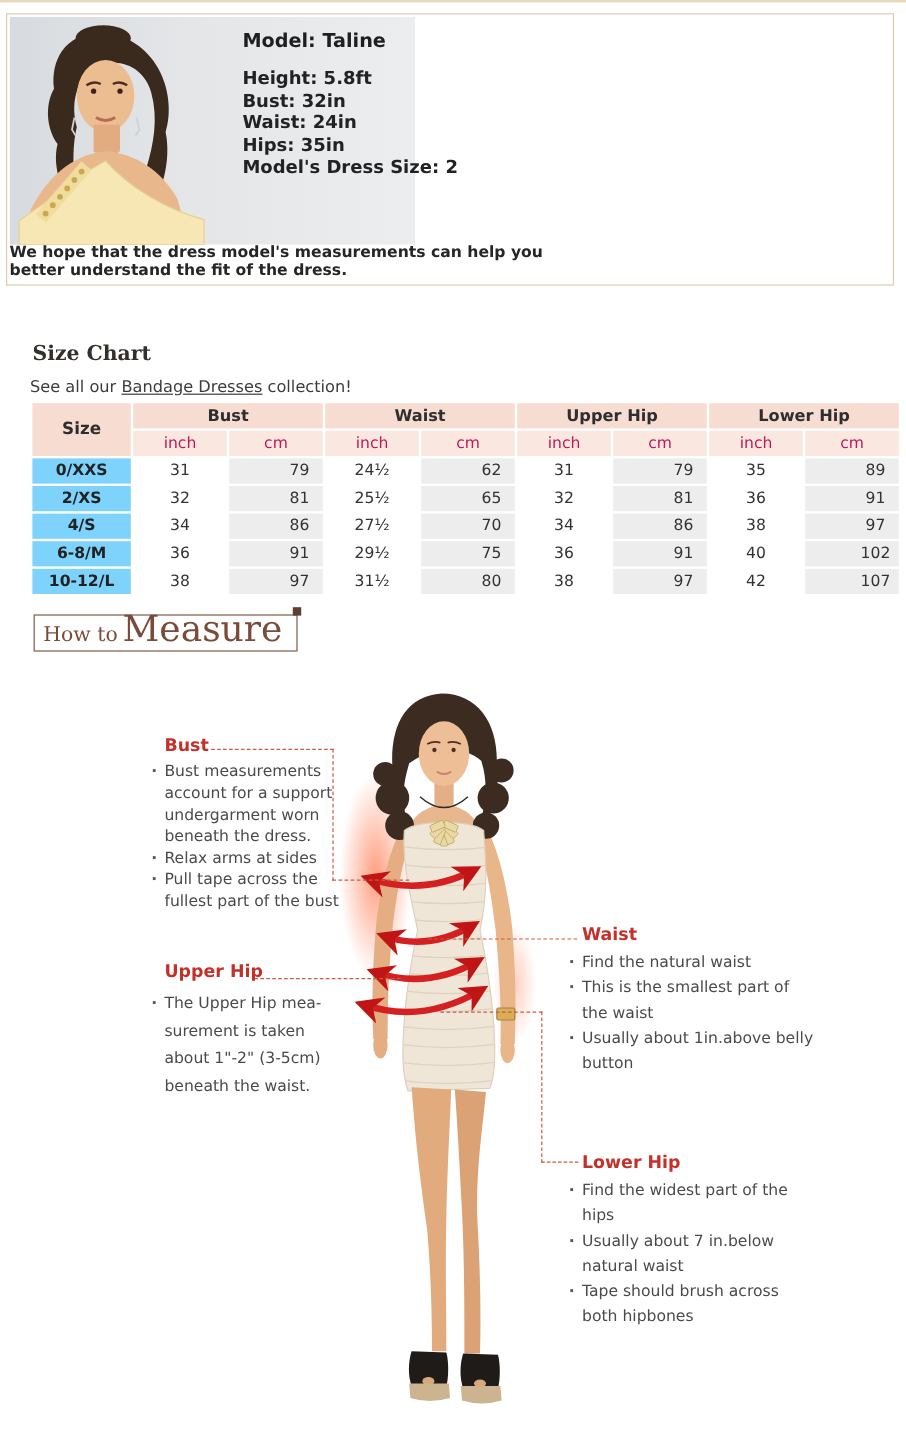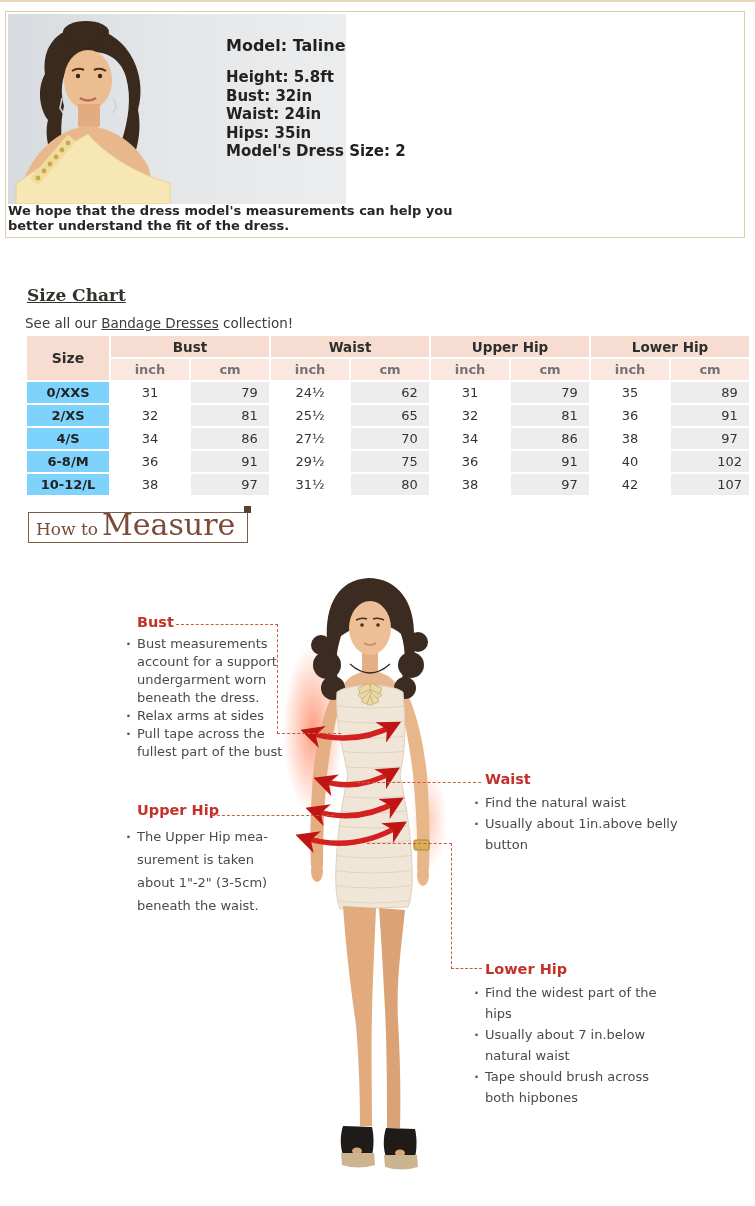--- a/index.html
+++ b/index.html
@@ -7,40 +7,40 @@
   #page { position:relative; width:755px; height:1206px; background:#fff; overflow:hidden;
           font-family:"DejaVu Sans","Liberation Sans",sans-serif; color:#333; }
 
   
   #top-rule { position:absolute; left:0; top:0; width:755px; height:2px; background:#e7d9ba; }
 
   
   #model-box { position:absolute; left:5px; top:11px; width:740px; height:227px;
                border:1px solid #ddceab; background:#fff; }
   #model-photo { position:absolute; left:2px; top:2px; width:338px; height:190px; }
-  #model-info { position:absolute; left:196px; top:24px; width:170px;margin-left:24px; }
+  #model-info { position:absolute; left:196px; top:12px; width:170px; }
   #model-info .title { font-size:16px; font-weight:bold; color:#1f1f1f; margin-bottom:13px; white-space:nowrap; }
   #model-info .stat  { font-size:15px; font-weight:bold; color:#222; line-height:18.5px; white-space:nowrap; }
   #model-caption { position:absolute; left:2px; top:192px; width:460px;
                    font-size:13px; font-weight:bold; line-height:14.5px; color:#262626; }
 
   
   #size-chart-heading { position:absolute; left:27px; top:285px;
                         font-family:"DejaVu Serif","Liberation Serif",serif;
-                        font-size:17px; font-weight:bold; color:#33302c;text-decoration:underline; }
+                        font-size:17px; font-weight:bold; color:#33302c; }
   #collection-line { position:absolute; left:25px; top:315px; font-size:13.5px; color:#3c3c3c; }
   #collection-line a { color:#3c3c3c; text-decoration:underline; }
 
   
   #size-table { position:absolute; left:25px; top:334px; width:726px;
                 border-collapse:separate; border-spacing:2px; table-layout:fixed; }
   #size-table th, #size-table td { text-align:center; font-size:13px; padding:2px 0; height:21px; vertical-align:middle; }
   #size-table .size-th  { background:#f7dcd2; font-weight:bold; font-size:14px; color:#2e2e2e; }
   #size-table .group-th { background:#f7dcd2; font-weight:bold; font-size:13.5px; color:#2e2e2e; }
-  #size-table .unit-th  { background:#fae8e0; font-weight:bold; color:#737373; }
+  #size-table .unit-th  { background:#fae8e0; font-weight:normal; color:#be185d; }
   #size-table .size-cell{ background:#7dd3fc; font-weight:bold; color:#222; }
   #size-table .cm-cell  { background:#ededed; color:#333;padding-left:39px; }
   #size-table .inch-cell{ background:#ffffff; color:#333; }
 
   
   #htm { position:absolute; left:28px; top:512px; }
   #htm-box { position:relative; display:inline-block; border:1px solid #7d5b49;
              padding:2px 12px 3px 7px; line-height:19px; white-space:nowrap; }
   #htm-small { font-family:"DejaVu Serif","Liberation Serif",serif; font-size:17px; color:#7a4b39; }
   #htm-large { font-family:"DejaVu Serif","Liberation Serif",serif; font-size:30px; color:#7a4b39;
@@ -333,20 +333,21 @@
   <div class="m-section" id="sec-upper-hip">
     <div class="m-label">Upper Hip</div>
     <ul class="m-list">
         <li class="li">The Upper Hip mea-surement is taken about 1"-2" (3-5cm) beneath the waist.</li>
       </ul>
   </div>
   <div class="m-section" id="sec-waist">
     <div class="m-label">Waist</div>
     <ul class="m-list">
         <li class="li">Find the natural waist</li>
+        <li class="li">This is the smallest part of the waist</li>
         <li class="li">Usually about 1in.above belly button</li>
       </ul>
   </div>
   <div class="m-section" id="sec-lower-hip">
     <div class="m-label">Lower Hip</div>
     <ul class="m-list">
         <li class="li">Find the widest part of the hips</li>
         <li class="li">Usually about 7 in.below natural waist</li>
         <li class="li">Tape should brush across both hipbones</li>
       </ul>

